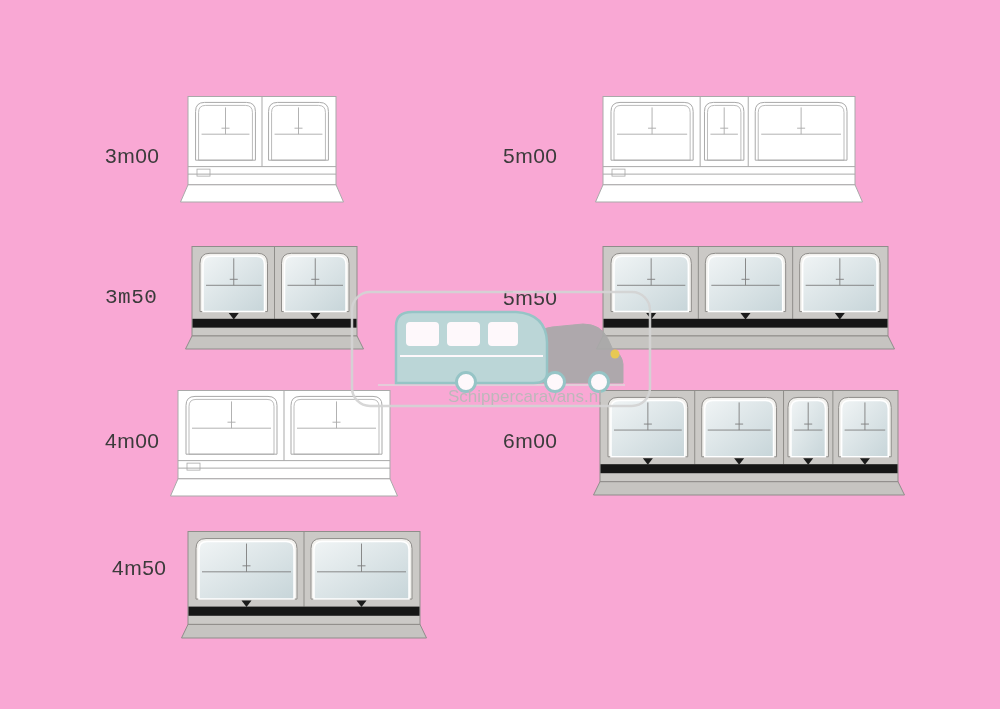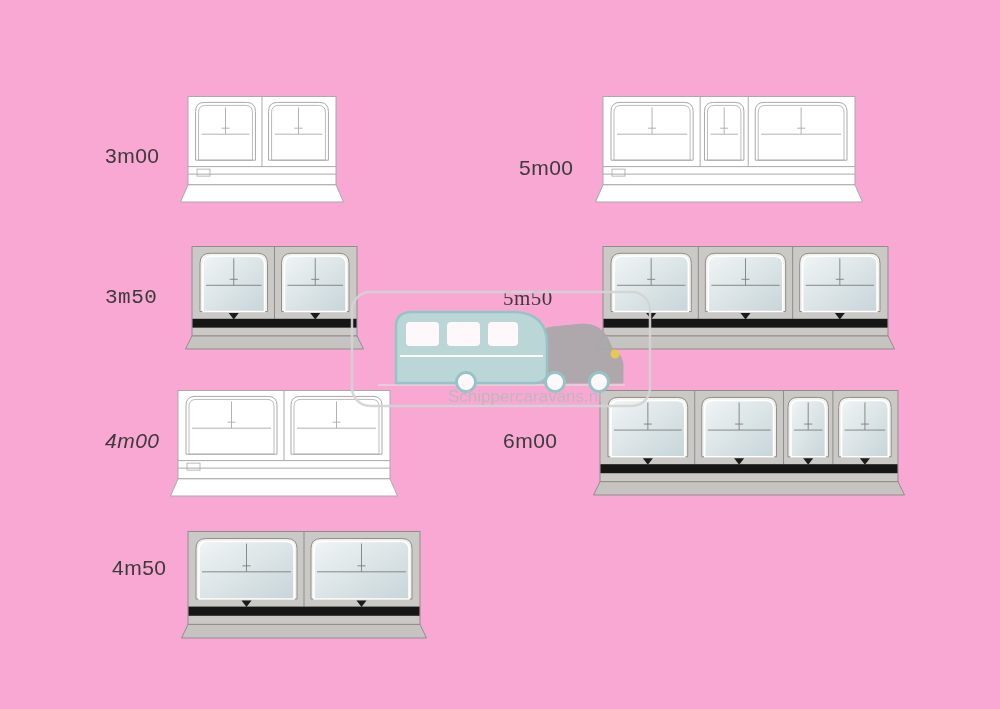--- a/index.html
+++ b/index.html
@@ -54,21 +54,21 @@
       <path d="M 112.48076923076923 64.2 L 112.48076923076923 16.42 Q 112.48076923076923 9.42 119.48076923076923 9.42 L 138.90384615384613 9.42 Q 145.90384615384613 9.42 145.90384615384613 16.42 L 145.90384615384613 64.2 Z" fill="none" stroke="#a9a9a9" stroke-width="0.8"></path>
       <line x1="115.48076923076923" y1="38.199000000000005" x2="142.90384615384613" y2="38.199000000000005" stroke="#a9a9a9" stroke-width="0.9"></line>
       <line x1="129.19230769230768" y1="11.42" x2="129.19230769230768" y2="38.199000000000005" stroke="#a9a9a9" stroke-width="0.9"></line>
       <line x1="125.19230769230768" y1="32.199000000000005" x2="133.19230769230768" y2="32.199000000000005" stroke="#a9a9a9" stroke-width="0.9"></line>
       <path d="M 160.23076923076923 64.2 L 160.23076923076923 15.42 Q 160.23076923076923 6.42 169.23076923076923 6.42 L 243 6.42 Q 252 6.42 252 15.42 L 252 64.2 Z" fill="#ffffff" stroke="#a9a9a9" stroke-width="1"></path>
       <path d="M 163.23076923076923 64.2 L 163.23076923076923 16.42 Q 163.23076923076923 9.42 170.23076923076923 9.42 L 242 9.42 Q 249 9.42 249 16.42 L 249 64.2 Z" fill="none" stroke="#a9a9a9" stroke-width="0.8"></path>
       <line x1="166.23076923076923" y1="38.199000000000005" x2="246" y2="38.199000000000005" stroke="#a9a9a9" stroke-width="0.9"></line>
       <line x1="206.1153846153846" y1="11.42" x2="206.1153846153846" y2="38.199000000000005" stroke="#a9a9a9" stroke-width="0.9"></line>
       <line x1="202.1153846153846" y1="32.199000000000005" x2="210.1153846153846" y2="32.199000000000005" stroke="#a9a9a9" stroke-width="0.9"></line>
     </svg>
-    <div class="size-label" style="left: 503px; top: 156px; color: rgb(59, 59, 59); margin-left: 16px;">5m00</div>
+    <div class="size-label" style="left: 503px; top: 144px; color: rgb(59, 59, 59);">5m00</div>
     <svg width="179" height="104" viewBox="0 0 179 104" class="awning" style="left: 185px; top: 246px;">
       <defs>
         <linearGradient id="a3m50-glass" x1="0" y1="0" x2="1" y2="1">
           <stop offset="0" stop-color="#f0f4f5"></stop>
           <stop offset="1" stop-color="#c7d5d9"></stop>
         </linearGradient>
       </defs>
       <rect x="7" y="0.5" width="165" height="89.46" fill="#cbc9c6" stroke="#8f8d8a" stroke-width="1"></rect>
       <polygon points="7,89.96 172,89.96 178.5,103 0.5,103" fill="#c6c4c1" stroke="#8f8d8a" stroke-width="1"></polygon>
       <line x1="89.5" y1="1" x2="89.5" y2="72.8" stroke="#8f8d8a" stroke-width="1"></line>
@@ -111,40 +111,40 @@
       <path d="M 203.66666666666666 65.52000000000001 L 203.66666666666666 17.28 Q 203.66666666666666 7.280000000000001 213.66666666666666 7.280000000000001 L 274 7.280000000000001 Q 284 7.280000000000001 284 17.28 L 284 65.52000000000001 Z" fill="#f2f1ee" stroke="#8f8d8a" stroke-width="1"></path>
       <path d="M 206.66666666666666 65.52000000000001 L 206.66666666666666 18.28 Q 206.66666666666666 10.280000000000001 214.66666666666666 10.280000000000001 L 273 10.280000000000001 Q 281 10.280000000000001 281 18.28 L 281 65.52000000000001 Z" fill="url(#a5m50-glass)" stroke="#ffffff" stroke-width="1.5"></path>
       <line x1="209.66666666666666" y1="39.31200000000001" x2="278" y2="39.31200000000001" stroke="#7e7e7e" stroke-width="0.9"></line>
       <line x1="243.83333333333331" y1="12.280000000000001" x2="243.83333333333331" y2="39.31200000000001" stroke="#7e7e7e" stroke-width="0.9"></line>
       <line x1="239.83333333333331" y1="33.31200000000001" x2="247.83333333333331" y2="33.31200000000001" stroke="#7e7e7e" stroke-width="0.9"></line>
       <rect x="7.5" y="72.8" width="284" height="8.84" fill="#161616"></rect>
       <polygon points="50.166666666666664,67.02000000000001 60.166666666666664,67.02000000000001 55.166666666666664,73.52000000000001" fill="#1b1b1b"></polygon>
       <polygon points="144.5,67.02000000000001 154.5,67.02000000000001 149.5,73.52000000000001" fill="#1b1b1b"></polygon>
       <polygon points="238.83333333333331,67.02000000000001 248.83333333333331,67.02000000000001 243.83333333333331,73.52000000000001" fill="#1b1b1b"></polygon>
     </svg>
-    <div class="size-label" style="left: 503px; top: 286px; color: rgb(59, 59, 59); font-family: Liberation Serif, serif;">5m50</div>
+    <div class="size-label" style="left: 503px; top: 286px; color: rgb(59, 59, 59);">5m50</div>
     <svg width="228" height="107" viewBox="0 0 228 107" class="awning" style="left: 170px; top: 390px;">
       <rect x="8" y="0.5" width="212" height="88.31" fill="#ffffff" stroke="#a9a9a9" stroke-width="1"></rect>
       <line x1="8" y1="70.62" x2="220" y2="70.62" stroke="#a9a9a9" stroke-width="1"></line>
       <line x1="8" y1="78.11" x2="220" y2="78.11" stroke="#a9a9a9" stroke-width="1"></line>
       <rect x="17" y="73.12" width="13" height="7" fill="none" stroke="#a9a9a9" stroke-width="0.8"></rect>
       <polygon points="8,88.81 220,88.81 227.5,106 0.5,106" fill="#ffffff" stroke="#a9a9a9" stroke-width="1"></polygon>
       <line x1="114" y1="1" x2="114" y2="70.62" stroke="#a9a9a9" stroke-width="1"></line>
       <path d="M 16 64.2 L 16 15.42 Q 16 6.42 25 6.42 L 98 6.42 Q 107 6.42 107 15.42 L 107 64.2 Z" fill="#ffffff" stroke="#a9a9a9" stroke-width="1"></path>
       <path d="M 19 64.2 L 19 16.42 Q 19 9.42 26 9.42 L 97 9.42 Q 104 9.42 104 16.42 L 104 64.2 Z" fill="none" stroke="#a9a9a9" stroke-width="0.8"></path>
       <line x1="22" y1="38.199000000000005" x2="101" y2="38.199000000000005" stroke="#a9a9a9" stroke-width="0.9"></line>
       <line x1="61.5" y1="11.42" x2="61.5" y2="38.199000000000005" stroke="#a9a9a9" stroke-width="0.9"></line>
       <line x1="57.5" y1="32.199000000000005" x2="65.5" y2="32.199000000000005" stroke="#a9a9a9" stroke-width="0.9"></line>
       <path d="M 121 64.2 L 121 15.42 Q 121 6.42 130 6.42 L 203 6.42 Q 212 6.42 212 15.42 L 212 64.2 Z" fill="#ffffff" stroke="#a9a9a9" stroke-width="1"></path>
       <path d="M 124 64.2 L 124 16.42 Q 124 9.42 131 9.42 L 202 9.42 Q 209 9.42 209 16.42 L 209 64.2 Z" fill="none" stroke="#a9a9a9" stroke-width="0.8"></path>
       <line x1="127" y1="38.199000000000005" x2="206" y2="38.199000000000005" stroke="#a9a9a9" stroke-width="0.9"></line>
       <line x1="166.5" y1="11.42" x2="166.5" y2="38.199000000000005" stroke="#a9a9a9" stroke-width="0.9"></line>
       <line x1="162.5" y1="32.199000000000005" x2="170.5" y2="32.199000000000005" stroke="#a9a9a9" stroke-width="0.9"></line>
     </svg>
-    <div class="size-label" style="left: 105px; top: 429px; color: rgb(59, 59, 59); font-style: italic;">4m00</div>
+    <div class="size-label" style="left: 105px; top: 429px; color: rgb(59, 59, 59);">4m00</div>
     <svg width="312" height="106" viewBox="0 0 312 106" class="awning" style="left: 593px; top: 390px;">
       <defs>
         <linearGradient id="a6m00-glass" x1="0" y1="0" x2="1" y2="1">
           <stop offset="0" stop-color="#f0f4f5"></stop>
           <stop offset="1" stop-color="#c7d5d9"></stop>
         </linearGradient>
       </defs>
       <rect x="7" y="0.5" width="298" height="91.19" fill="#cbc9c6" stroke="#8f8d8a" stroke-width="1"></rect>
       <polygon points="7,91.69 305,91.69 311.5,105 0.5,105" fill="#c6c4c1" stroke="#8f8d8a" stroke-width="1"></polygon>
       <line x1="101.73333333333333" y1="1" x2="101.73333333333333" y2="74.19999999999999" stroke="#8f8d8a" stroke-width="1"></line>

